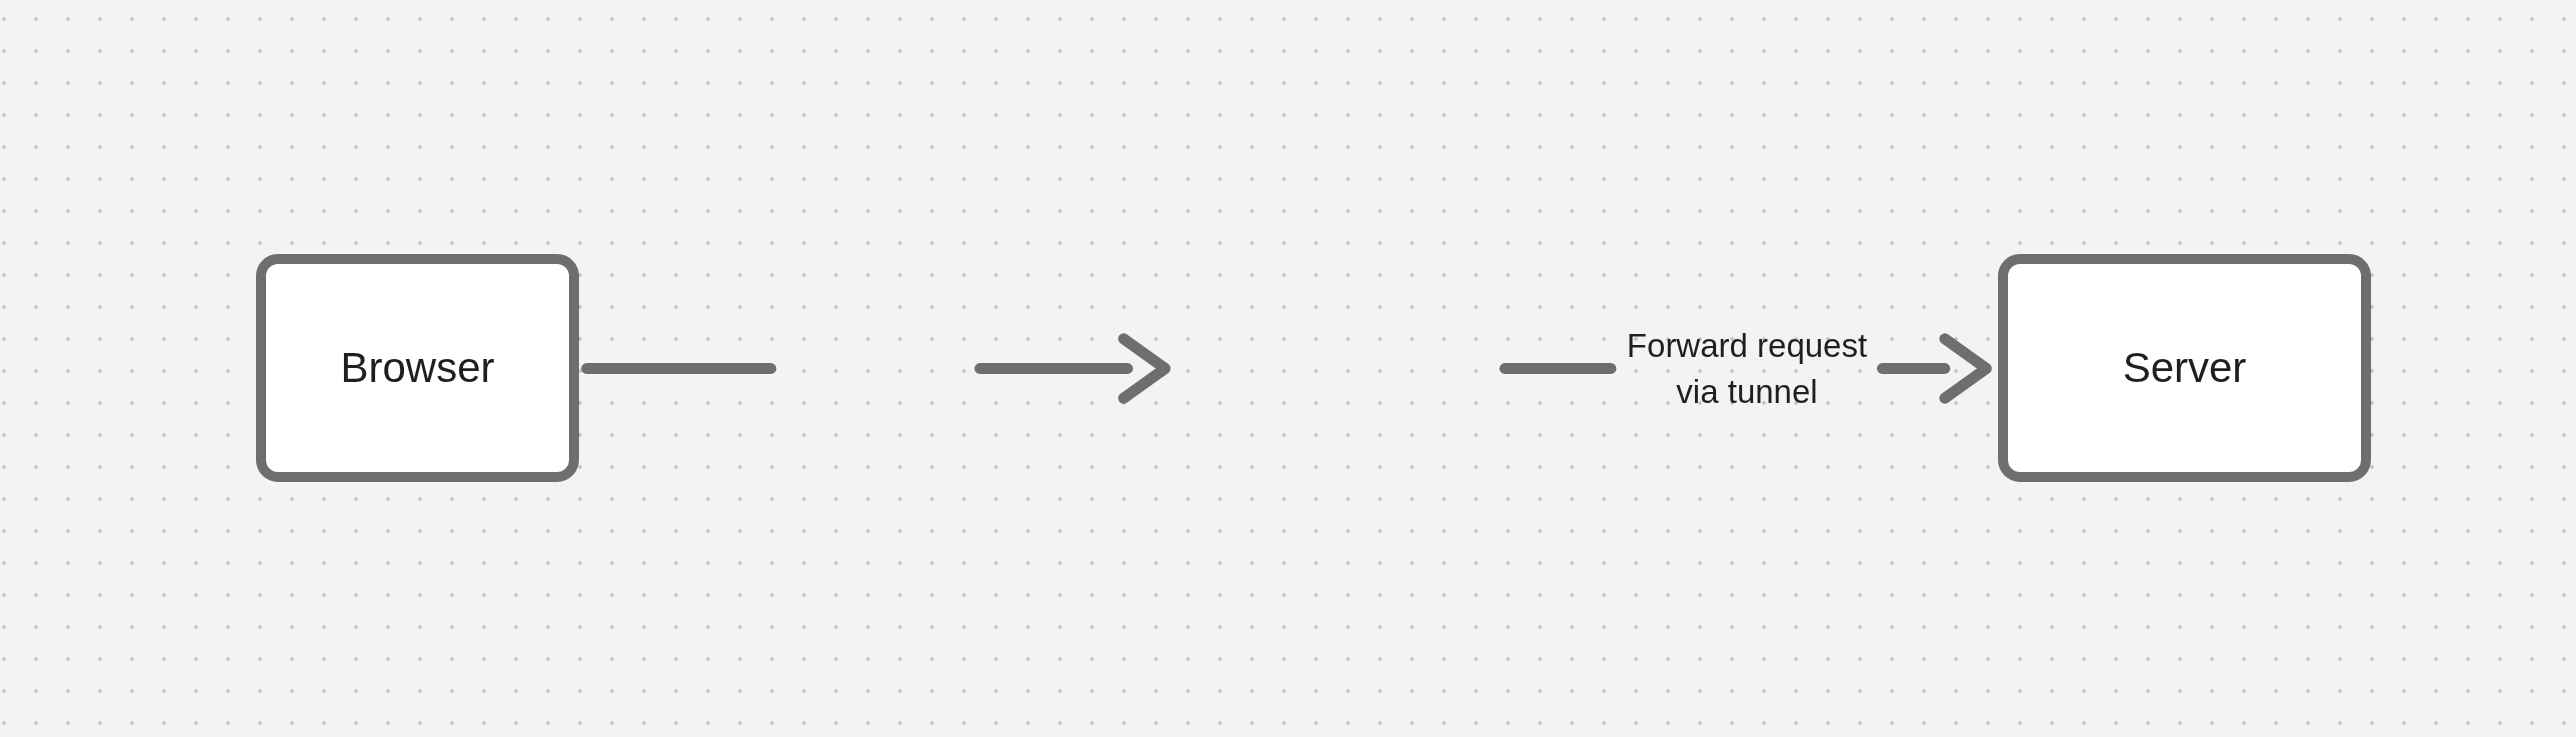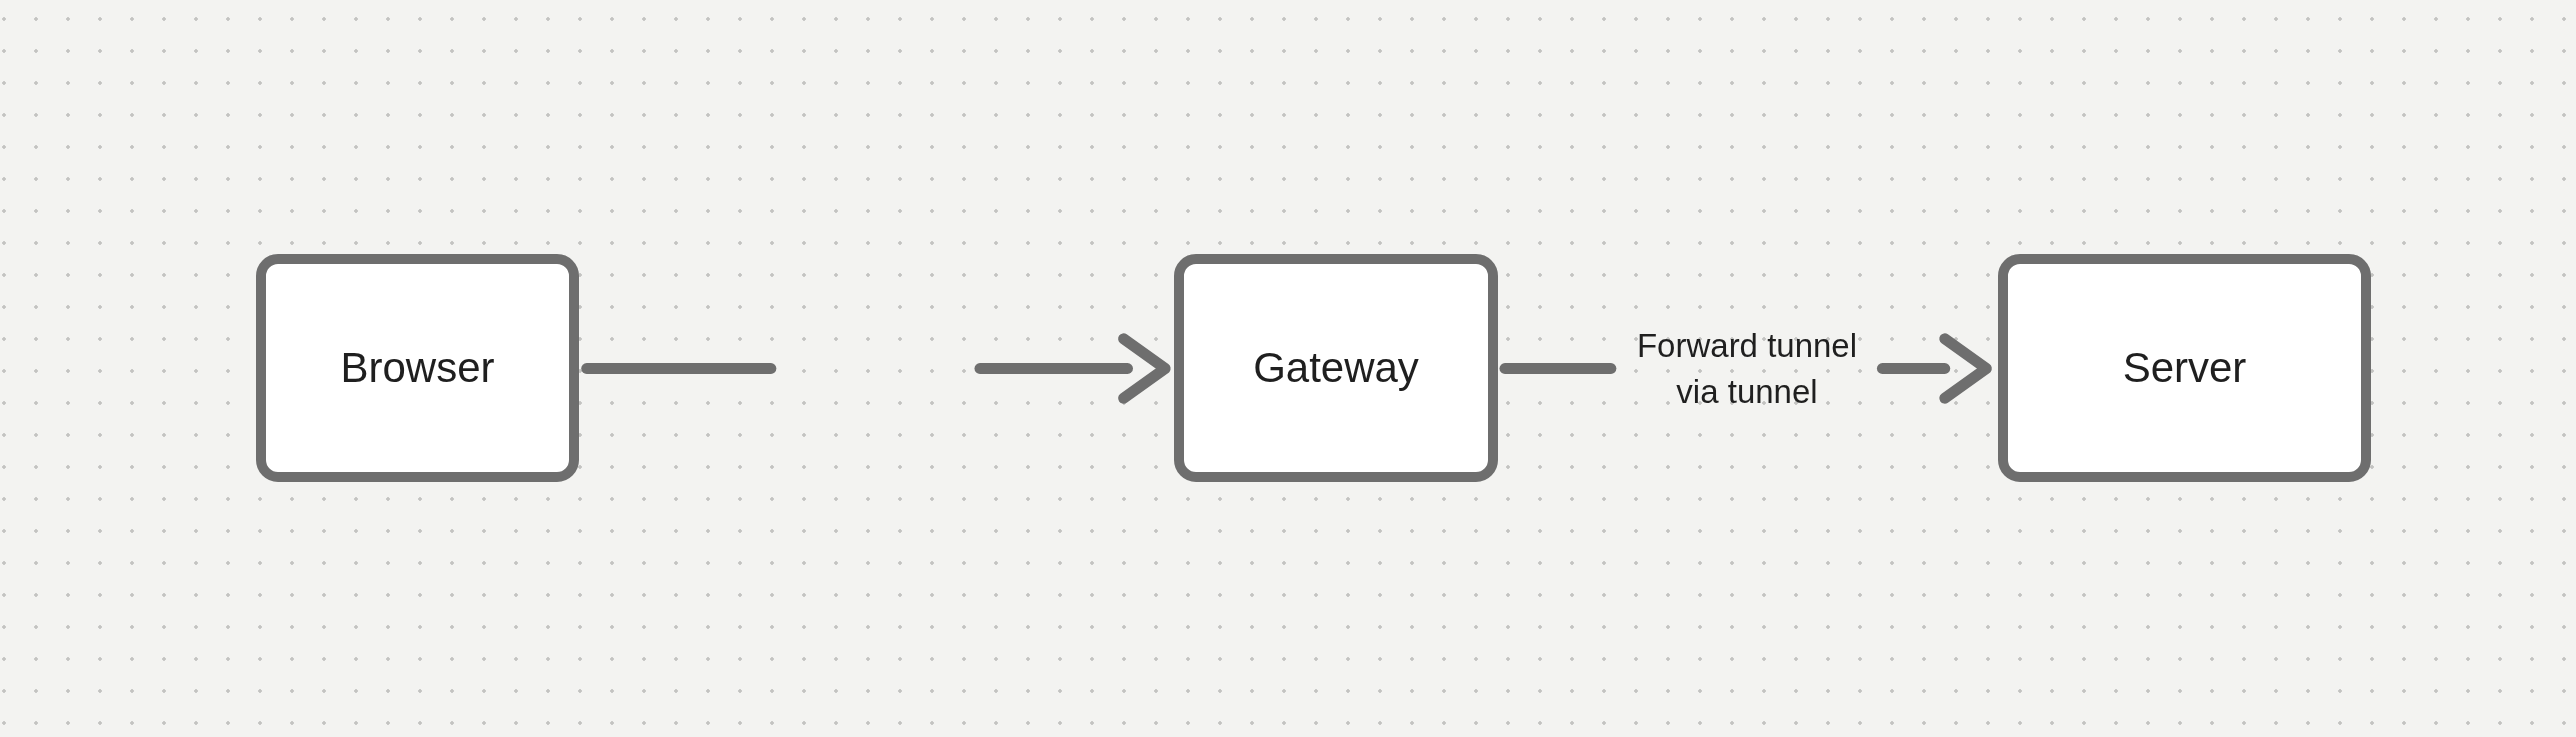--- a/index.html
+++ b/index.html
@@ -81,28 +81,25 @@
       <line x1="1519" y1="372" x2="1626" y2="372"></line>
       <line x1="1900" y1="372" x2="1963" y2="372"></line>
       <polyline points="1963,342 2005,372 1963,402"></polyline>
     </g>
   </svg>
 
   <div class="node" style="left:256px; width:323px;">
     <span class="node-label">Browser</span>
   </div>
 
-  <div class="node" style="left:1174px; width:324px;">
-    <span class="node-label">Gateway</span>
-  </div>
 
   <div class="node" style="left:1998px; width:373px;">
     <span class="node-label">Server</span>
   </div>
 
 
   <div class="edge-label" style="left:1747px; top:369px;">
-    <div>Forward tunnel</div>
+    <div>Forward request</div>
     <div>via tunnel</div>
   </div>
 
 </div>
 
 
 </body></html>

